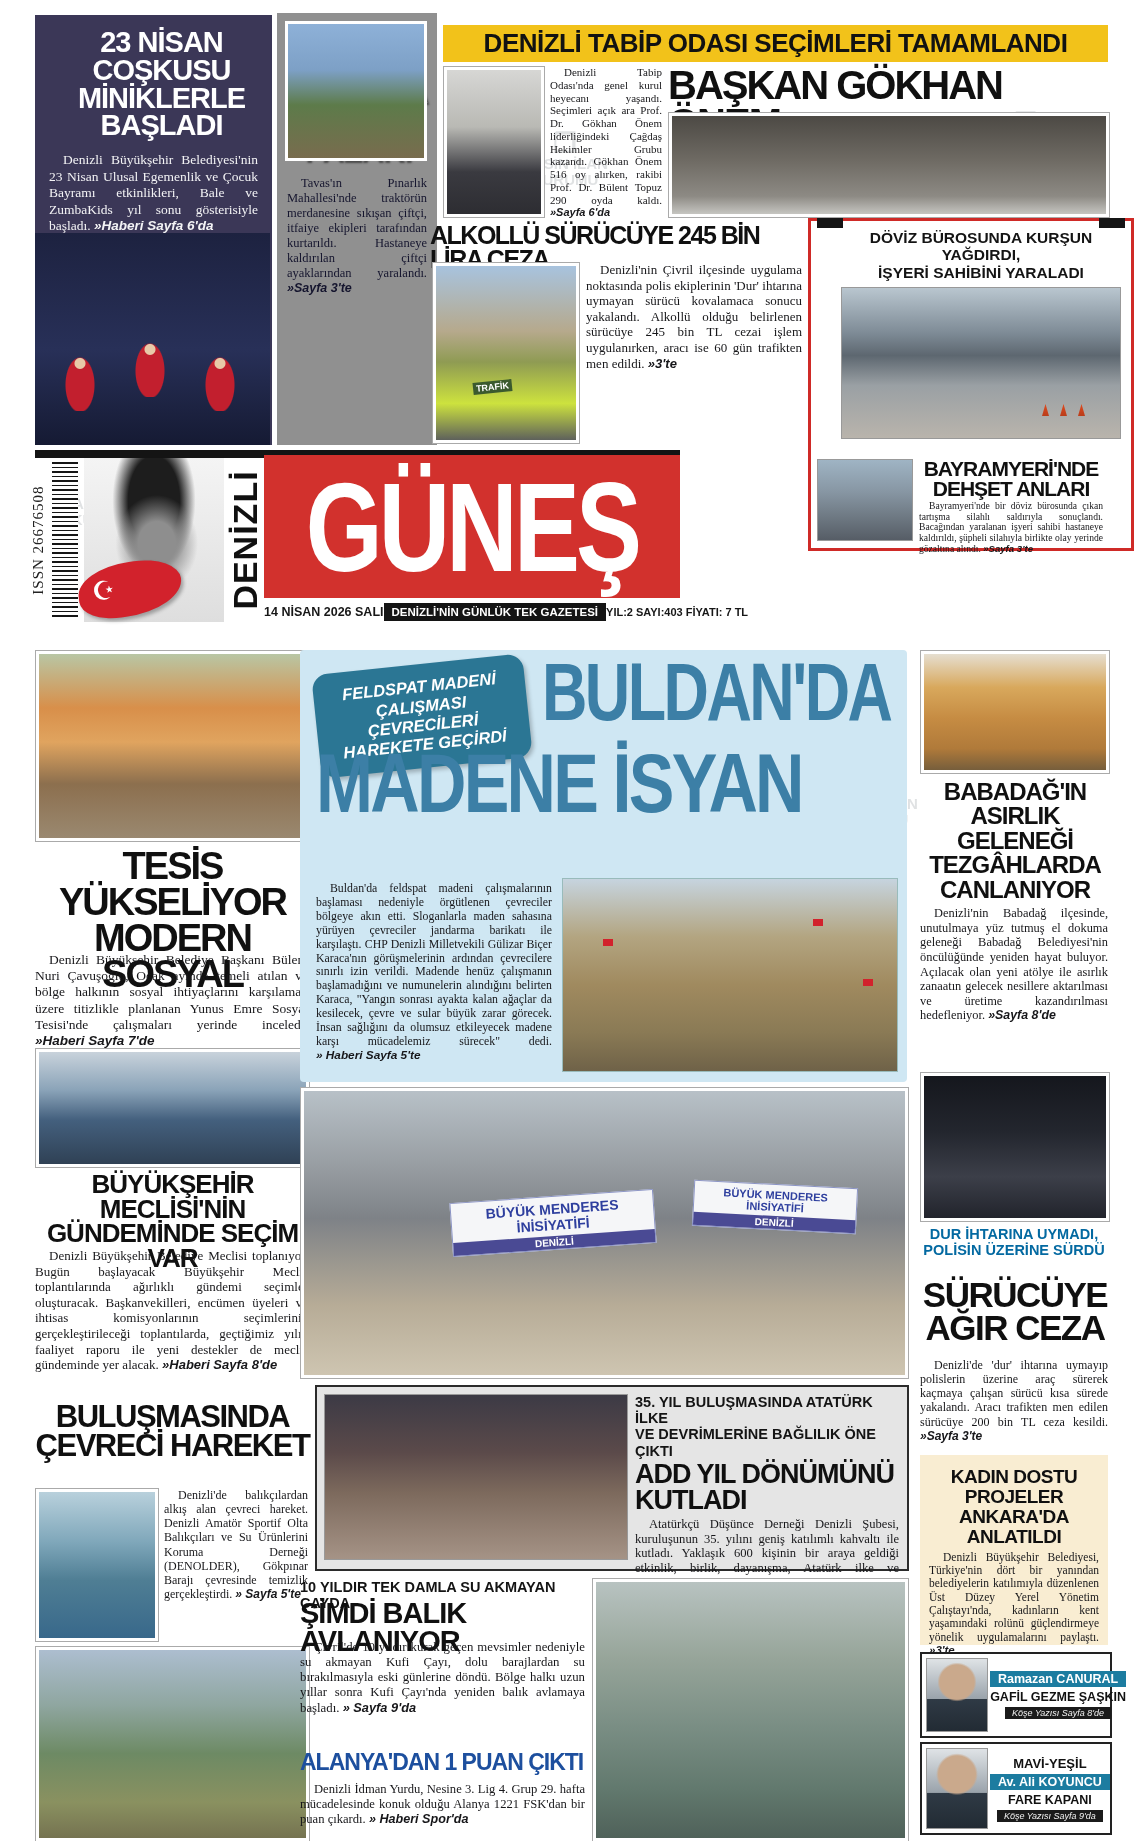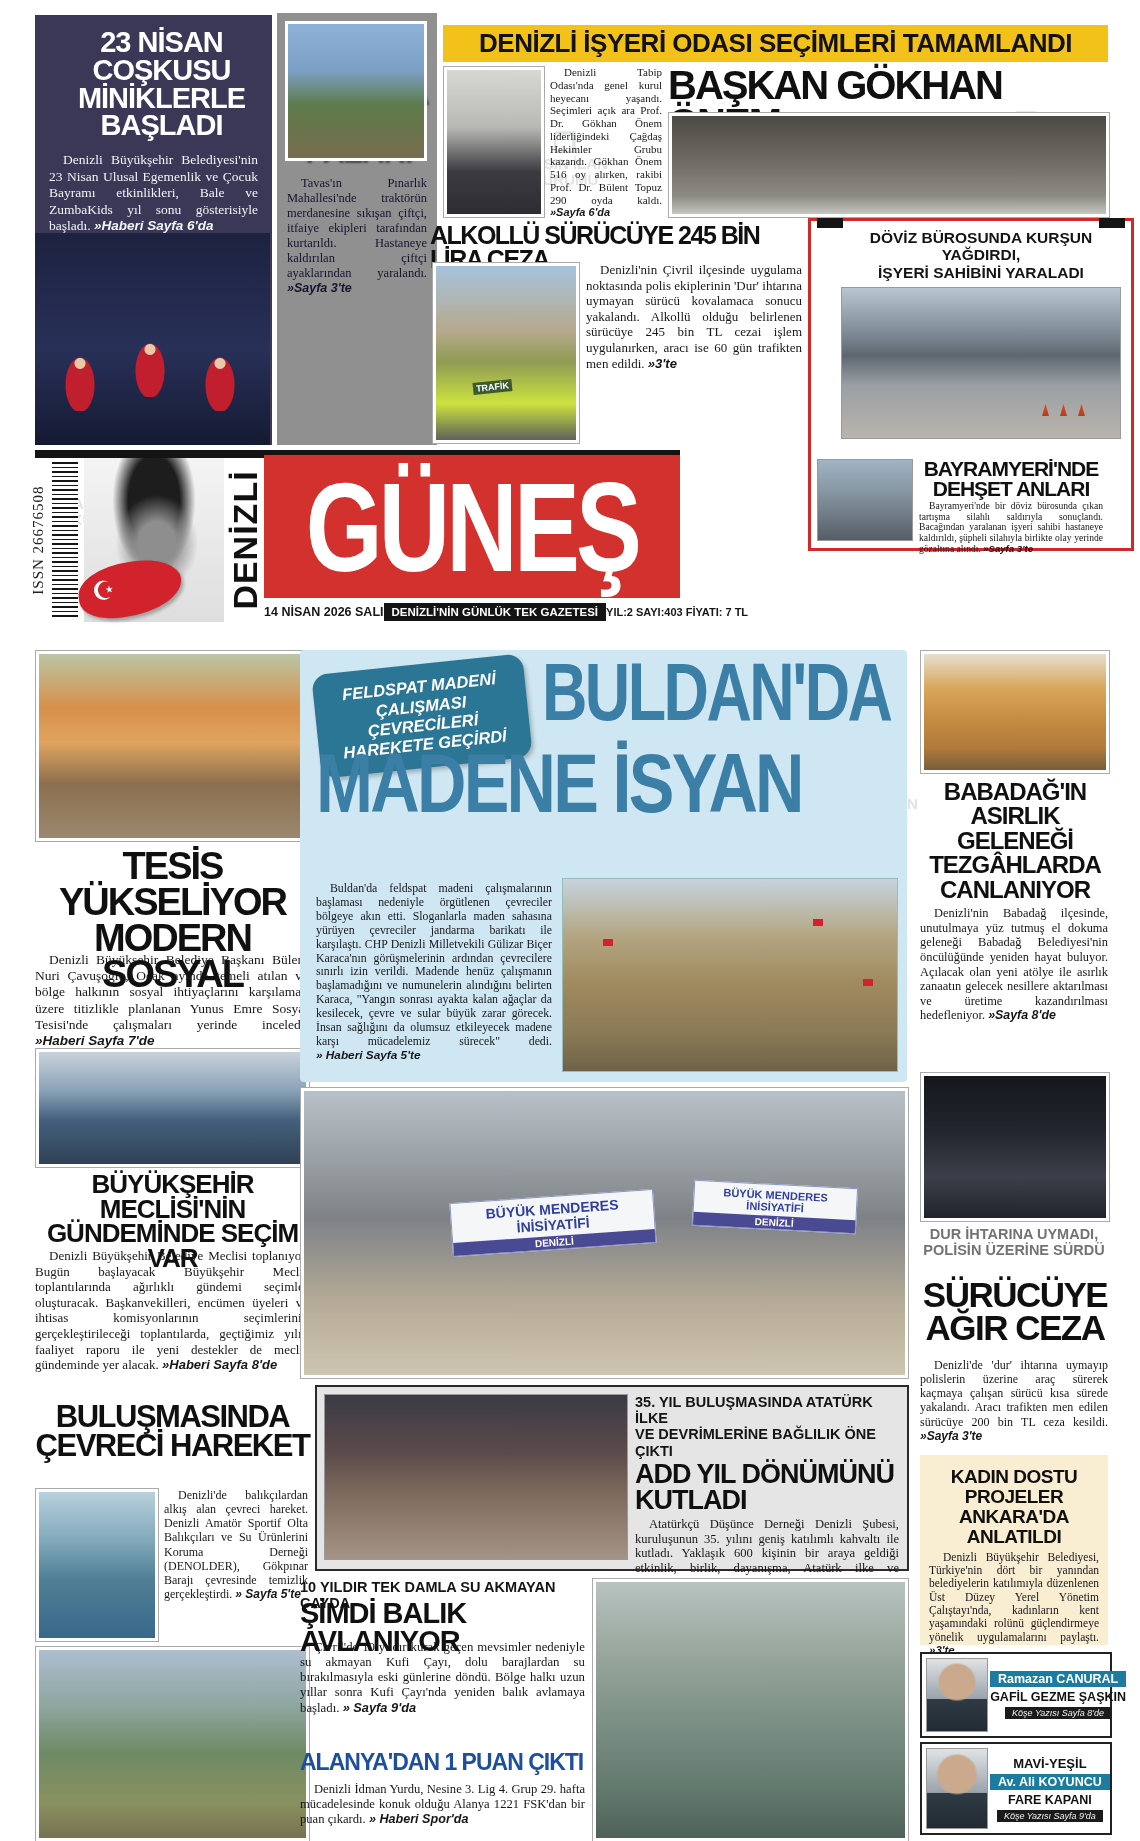--- a/index.html
+++ b/index.html
@@ -129,21 +129,21 @@
   #banner1{left:150px;top:108px;width:190px;font-size:14px;}
   #banner2{left:392px;top:96px;width:150px;font-size:11px;transform:rotate(3deg);}
   
   #ph-looms{left:920px;top:650px;width:188px;height:122px;
       background:linear-gradient(180deg,#e7e3da 0%,#d8a85c 30%,#c68c43 55%,#b07a3a 80%,#6e5a3c 100%);}
   #babadag-hl{left:920px;top:780px;width:190px;font-size:24px;letter-spacing:-1px;
       text-align:center;line-height:1.02;}
   #babadag-body{left:920px;top:906px;width:188px;font-size:12.4px;line-height:1.18;}
   #ph-night{left:920px;top:1072px;width:188px;height:148px;
       background:linear-gradient(180deg,#14161c 0%,#23262e 40%,#3c3f49 70%,#20222a 100%);}
-  #surucu-kick{left:920px;top:1226px;width:188px;text-align:center;color:#737373;
+  #surucu-kick{left:920px;top:1226px;width:188px;text-align:center;color:#0369a1;
       font-size:14.5px;font-weight:bold;line-height:1.12;}
   #surucu-hl{left:920px;top:1278px;width:190px;font-size:35px;letter-spacing:-1.5px;
       text-align:center;}
   #surucu-body{left:920px;top:1358px;width:188px;font-size:12px;line-height:1.18;}
   #st-kadin{left:920px;top:1455px;width:188px;height:190px;background:#f9edd2;}
   #kadin-hl{margin:12px 4px 4px 4px;text-align:center;font-size:19px;letter-spacing:-0.5px;
       line-height:1.05;}
   #kadin-body{margin:4px 9px 0 9px;font-size:11.5px;line-height:1.16;}
   .colbox{position:absolute;left:920px;width:188px;border:2px solid #222;background:#fff;}
   #col1{top:1652px;height:82px;}
@@ -213,21 +213,21 @@
     <div class="photo" id="ph-tractor"></div>
     <div class="kick" id="tarlada-kick">TRAKTÖRÜN MERDANESİNE SIKIŞAN ÇİFTÇİYİ İTFAİYE EKİPLERİ KURTARDI</div>
     <div id="tarlada-hl">
       <div>TARLADA</div>
       <div>CAN PAZARI</div>
     </div>
     <div class="body-txt" id="tarlada-body"><span>Tavas'ın Pınarlık Mahallesi'nde traktörün merdanesine sıkışan çiftçi, itfaiye ekipleri tarafından kurtarıldı. Hastaneye kaldırılan çiftçi ayaklarından yaralandı.</span> <span class="ref">»Sayfa 3'te</span></div>
   </div>
 
   <div class="abs" id="bn-tabip">
-    <span>DENİZLİ İŞYERİ ODASI SEÇİMLERİ TAMAMLANDI</span>
+    <span>DENİZLİ TABİP ODASI SEÇİMLERİ TAMAMLANDI</span>
   </div>
   <div class="photo" id="ph-voting"></div>
   <div class="abs body-txt" id="tabip-body"><span>Denizli Tabip Odası'nda genel kurul heyecanı yaşandı. Seçimleri açık ara Prof. Dr. Gökhan Önem liderliğindeki Çağdaş Hekimler Grubu kazandı. Gökhan Önem 516 oy alırken, rakibi Prof. Dr. Bülent Topuz 290 oyda kaldı.</span> <span class="ref">»Sayfa 6'da</span></div>
   <div class="abs hl" id="tabip-hl">BAŞKAN GÖKHAN ÖNEM</div>
   <div class="photo" id="ph-group"></div>
 
   <div class="abs hl" id="alkollu-hl">ALKOLLÜ SÜRÜCÜYE 245 BİN LİRA CEZA</div>
   <div class="photo" id="ph-traffic">
     <span id="vest-label">TRAFİK</span>
   </div>

